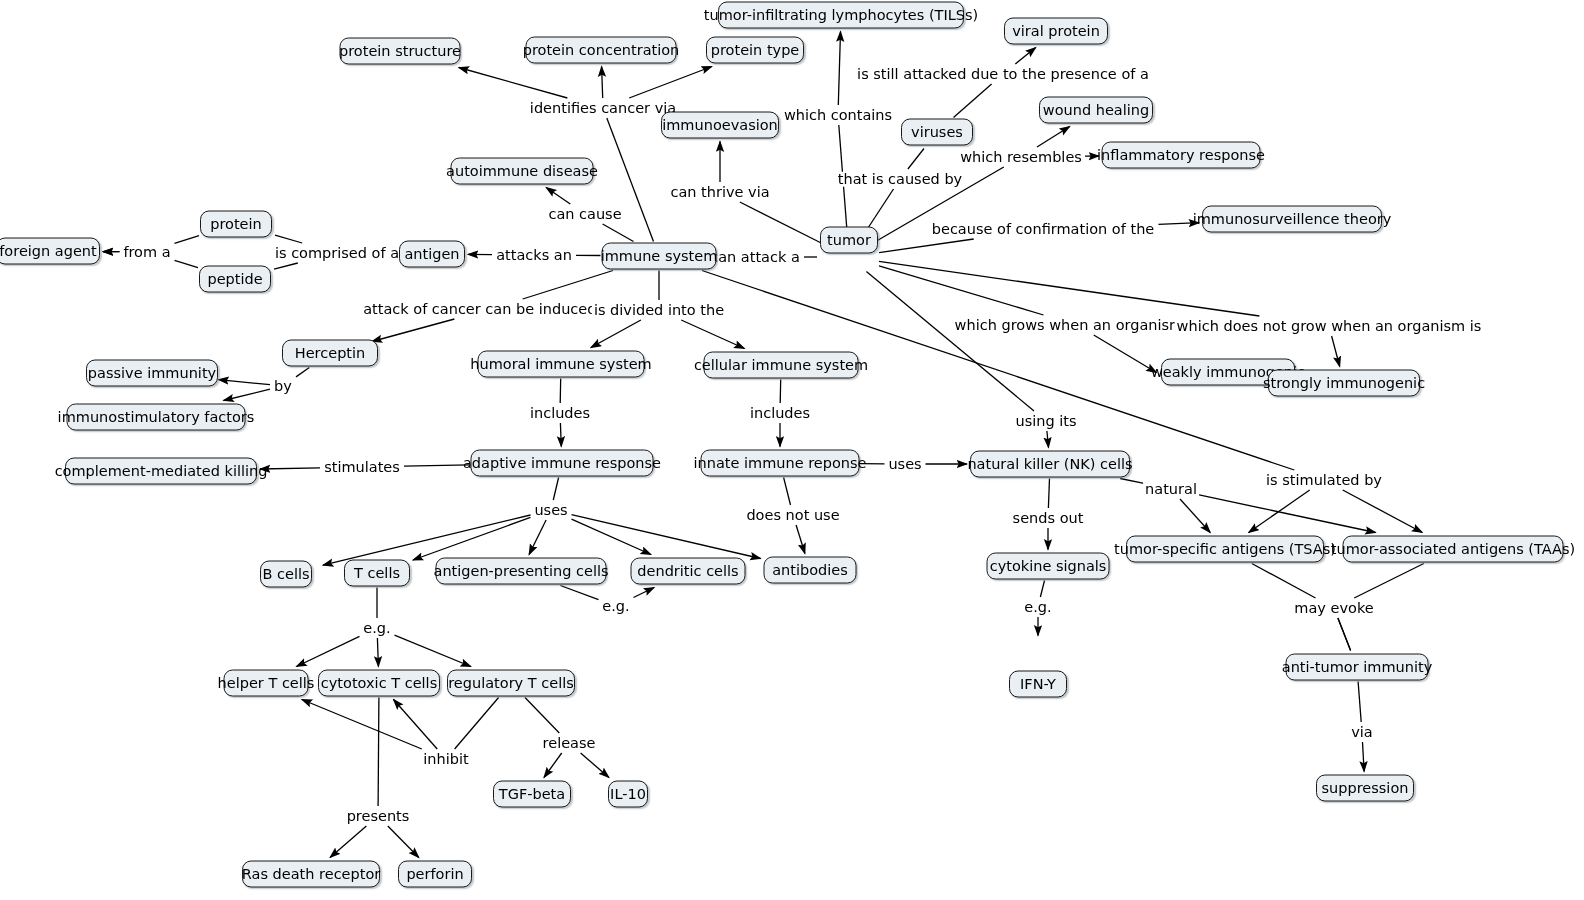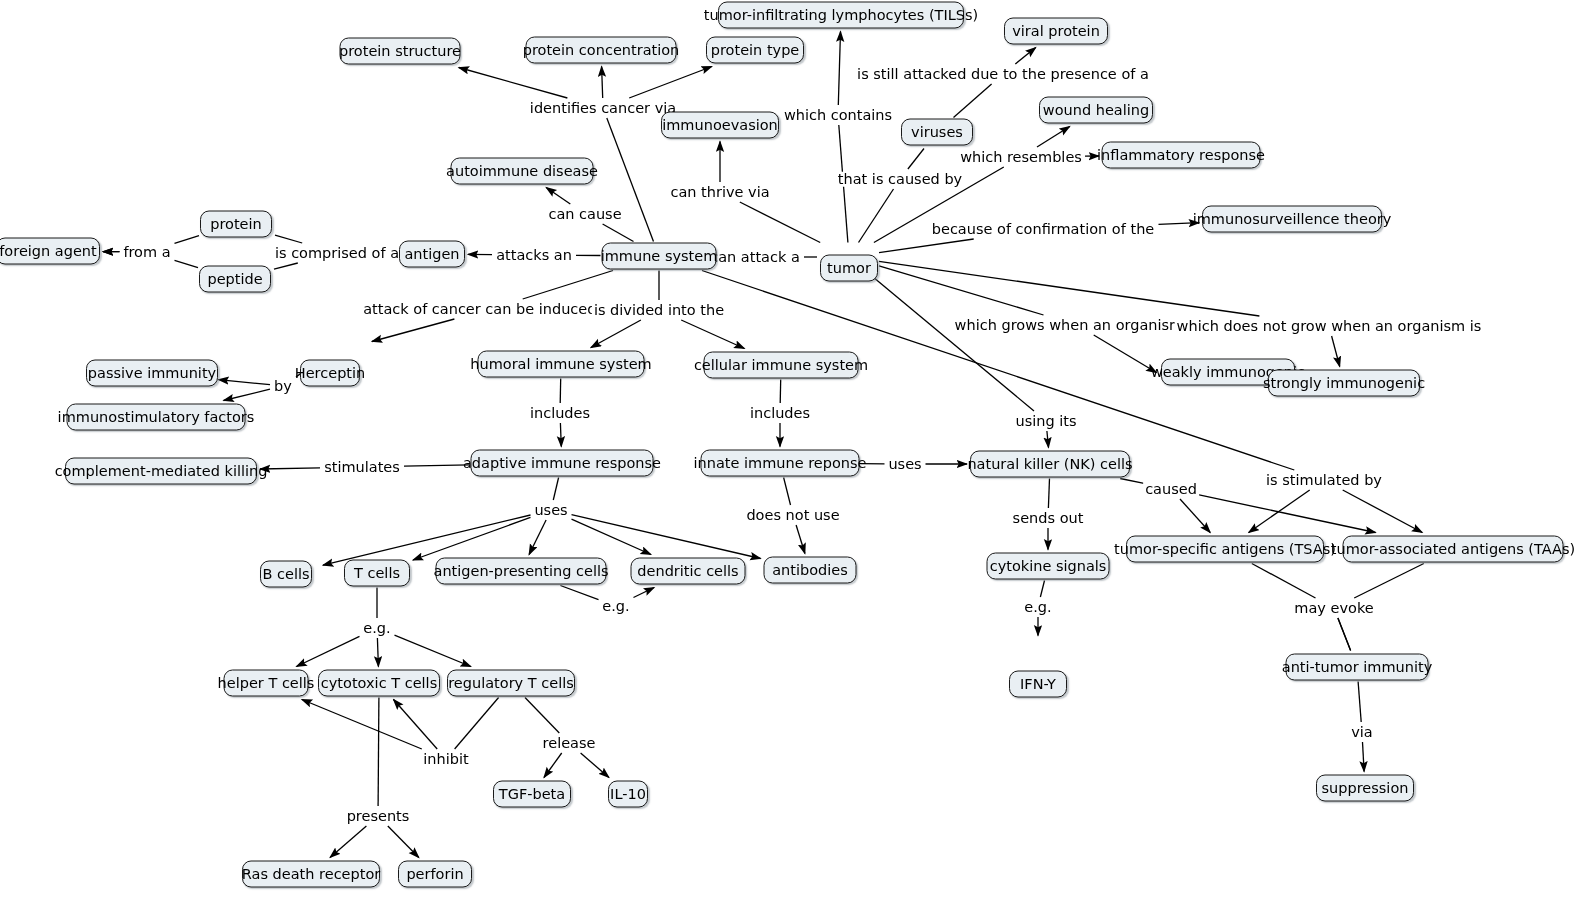--- a/index.html
+++ b/index.html
@@ -171,21 +171,21 @@
       <div class="elabel" style="left: 659px; top: 310px;">is divided into the</div>
       <div class="elabel" style="left: 1077px; top: 325px;">which grows when an organism is</div>
       <div class="elabel" style="left: 1329px; top: 326px;">which does not grow when an organism is</div>
       <div class="elabel" style="left: 283px; top: 386px;">by</div>
       <div class="elabel" style="left: 560px; top: 413px;">includes</div>
       <div class="elabel" style="left: 780px; top: 413px;">includes</div>
       <div class="elabel" style="left: 1046px; top: 421px;">using its</div>
       <div class="elabel" style="left: 362px; top: 467px;">stimulates</div>
       <div class="elabel" style="left: 905px; top: 464px;">uses</div>
       <div class="elabel" style="left: 1324px; top: 480px;">is stimulated by</div>
-      <div class="elabel" style="left: 1171px; top: 489px;">caused</div>
+      <div class="elabel" style="left: 1171px; top: 489px;">natural</div>
       <div class="elabel" style="left: 793px; top: 515px;">does not use</div>
       <div class="elabel" style="left: 1048px; top: 518px;">sends out</div>
       <div class="elabel" style="left: 551px; top: 510px;">uses</div>
       <div class="elabel" style="left: 616px; top: 606px;">e.g.</div>
       <div class="elabel" style="left: 1334px; top: 608px;">may evoke</div>
       <div class="elabel" style="left: 1038px; top: 607px;">e.g.</div>
       <div class="elabel" style="left: 377px; top: 628px;">e.g.</div>
       <div class="elabel" style="left: 1362px; top: 732px;">via</div>
       <div class="elabel" style="left: 569px; top: 743px;">release</div>
       <div class="elabel" style="left: 446px; top: 759px;">inhibit</div>
@@ -230,27 +230,27 @@
       </div>
       <div class="node" style="left: 48px; top: 251px; width: 104px;">
         <span>foreign agent</span>
       </div>
       <div class="node" style="left: 432px; top: 254px; width: 66px;">
         <span>antigen</span>
       </div>
       <div class="node" style="left: 659px; top: 256px; width: 115px;">
         <span>immune system</span>
       </div>
-      <div class="node" style="left: 849px; top: 268px; width: 58px;">
+      <div class="node" style="left: 849px; top: 240px; width: 58px;">
         <span>tumor</span>
       </div>
       <div class="node" style="left: 235px; top: 279px; width: 72px;">
         <span>peptide</span>
       </div>
-      <div class="node" style="left: 330px; top: 353px; width: 60px; margin-top: 20px;">
+      <div class="node" style="left: 330px; top: 353px; width: 96px;">
         <span>Herceptin</span>
       </div>
       <div class="node" style="left: 561px; top: 364px; width: 167px;">
         <span>humoral immune system</span>
       </div>
       <div class="node" style="left: 781px; top: 365px; width: 155px;">
         <span>cellular immune system</span>
       </div>
       <div class="node" style="left: 152px; top: 373px; width: 132px;">
         <span>passive immunity</span>

